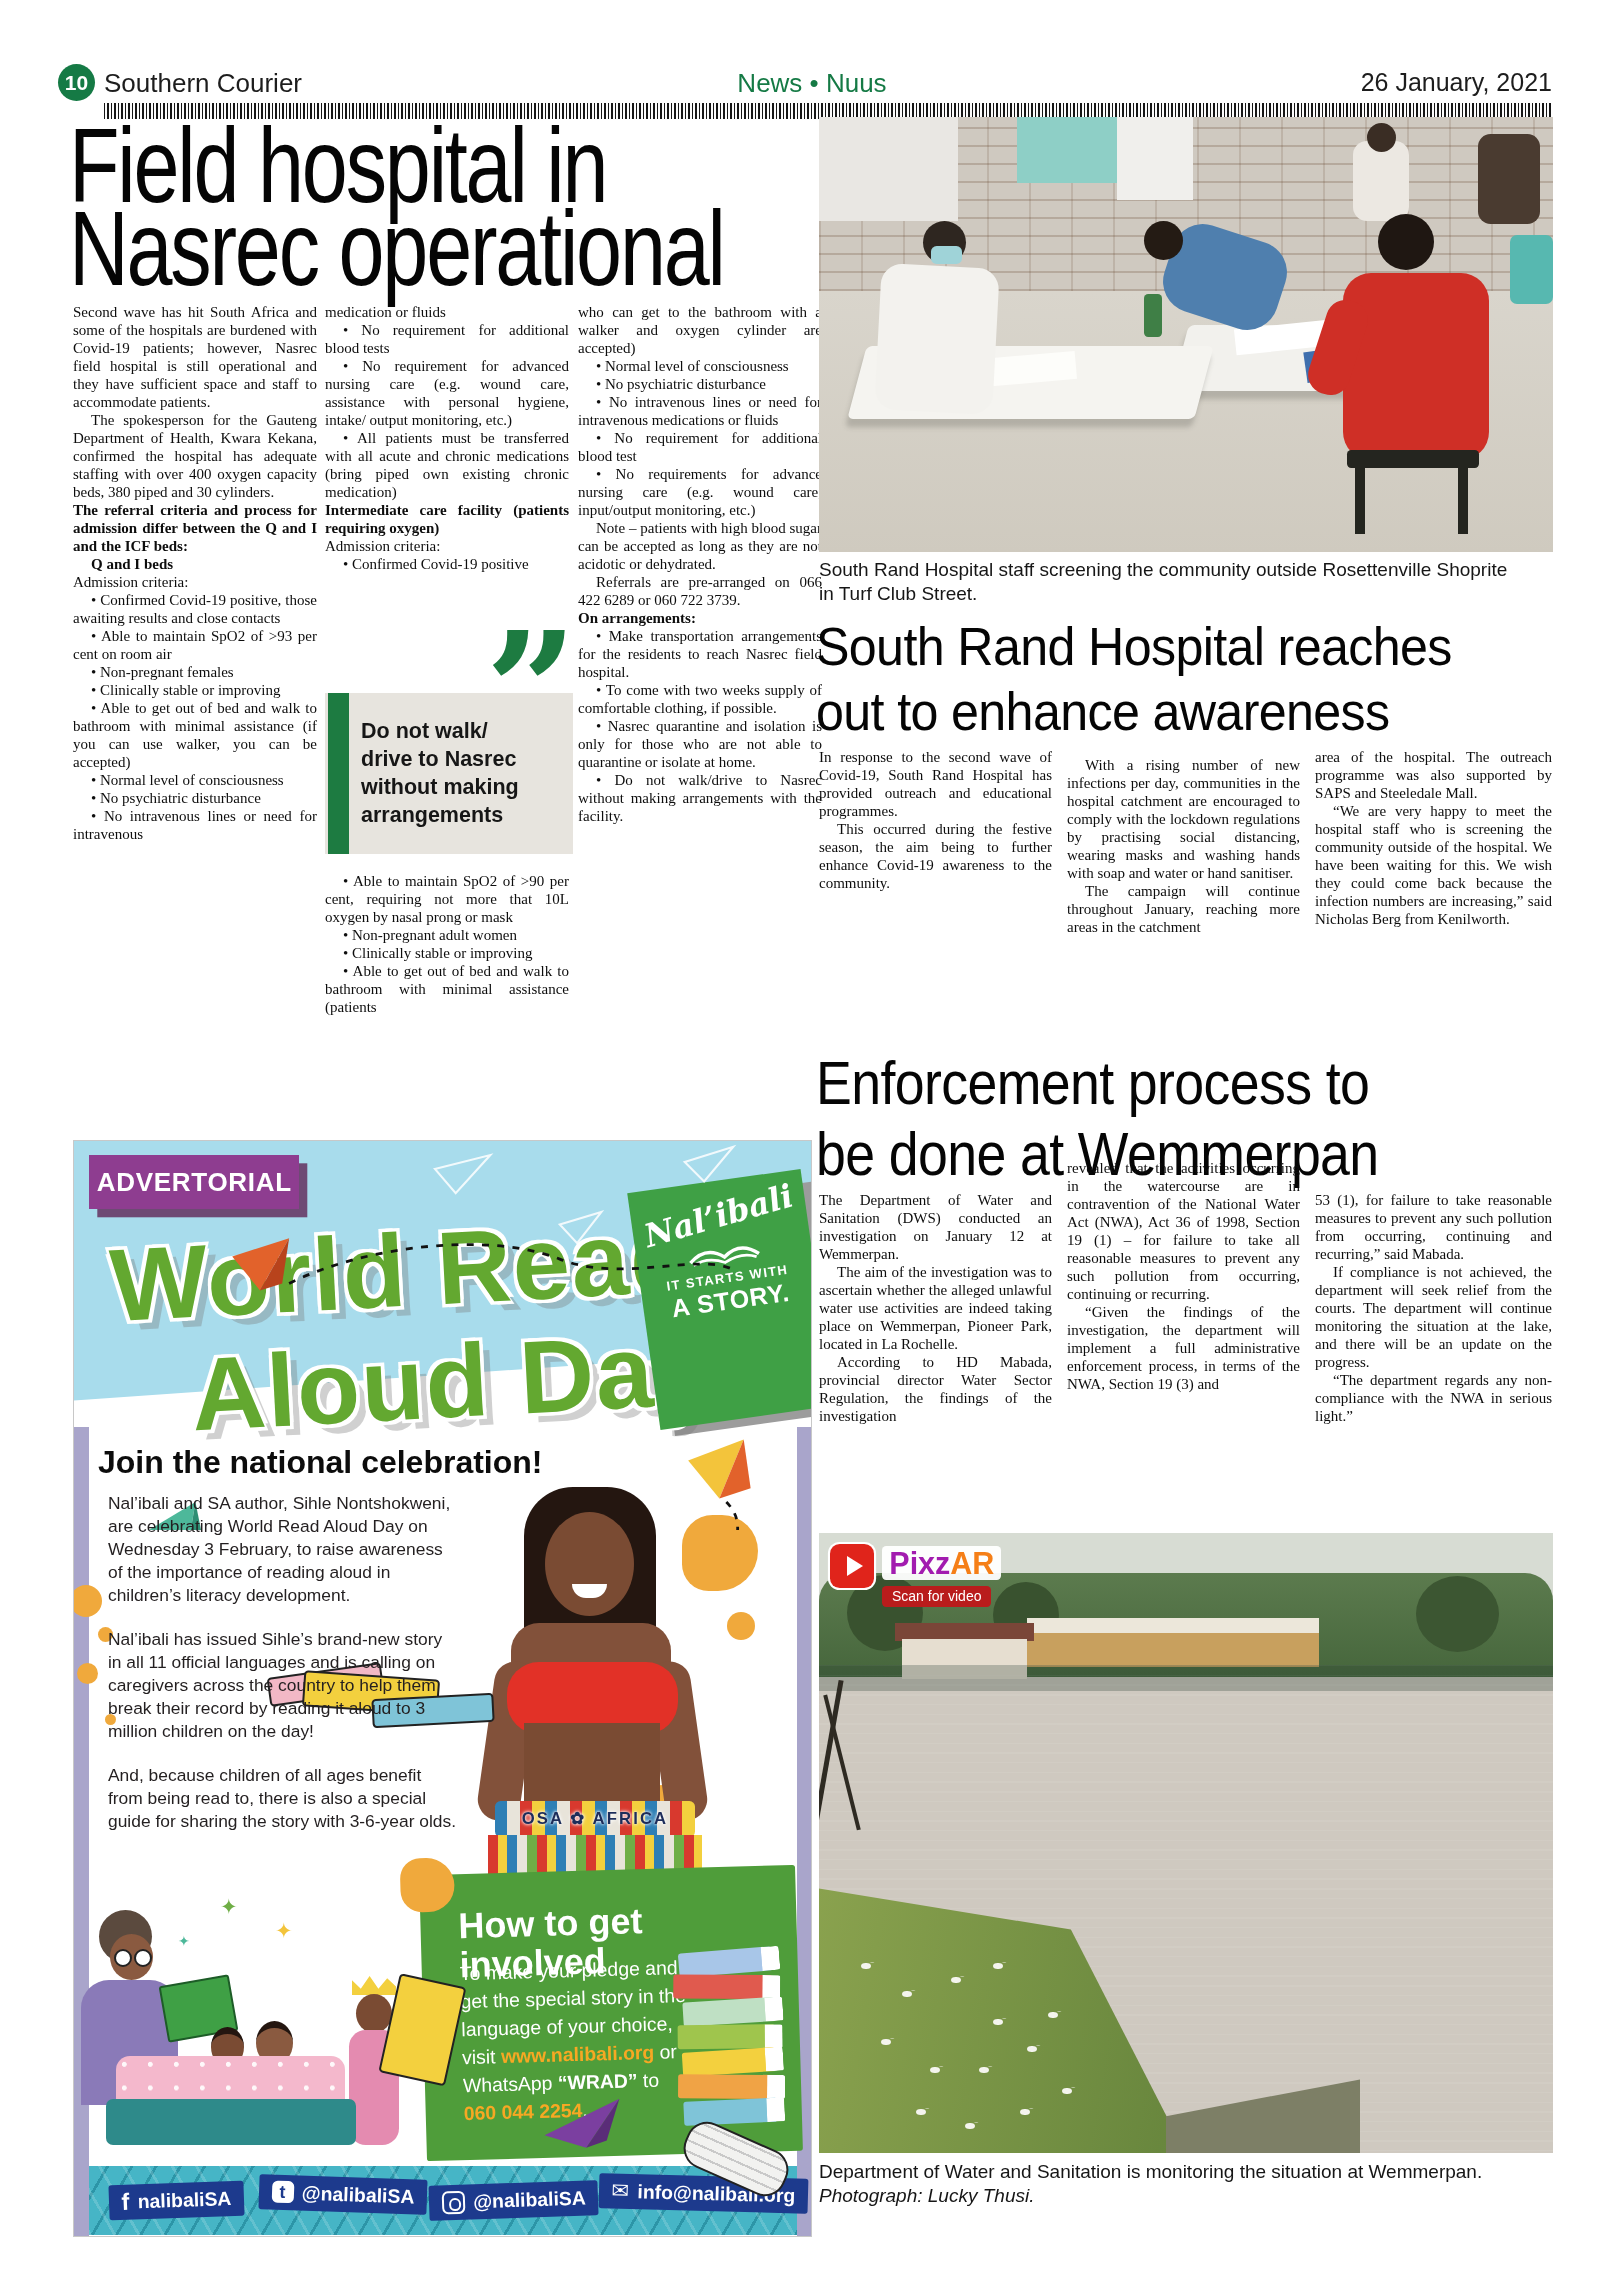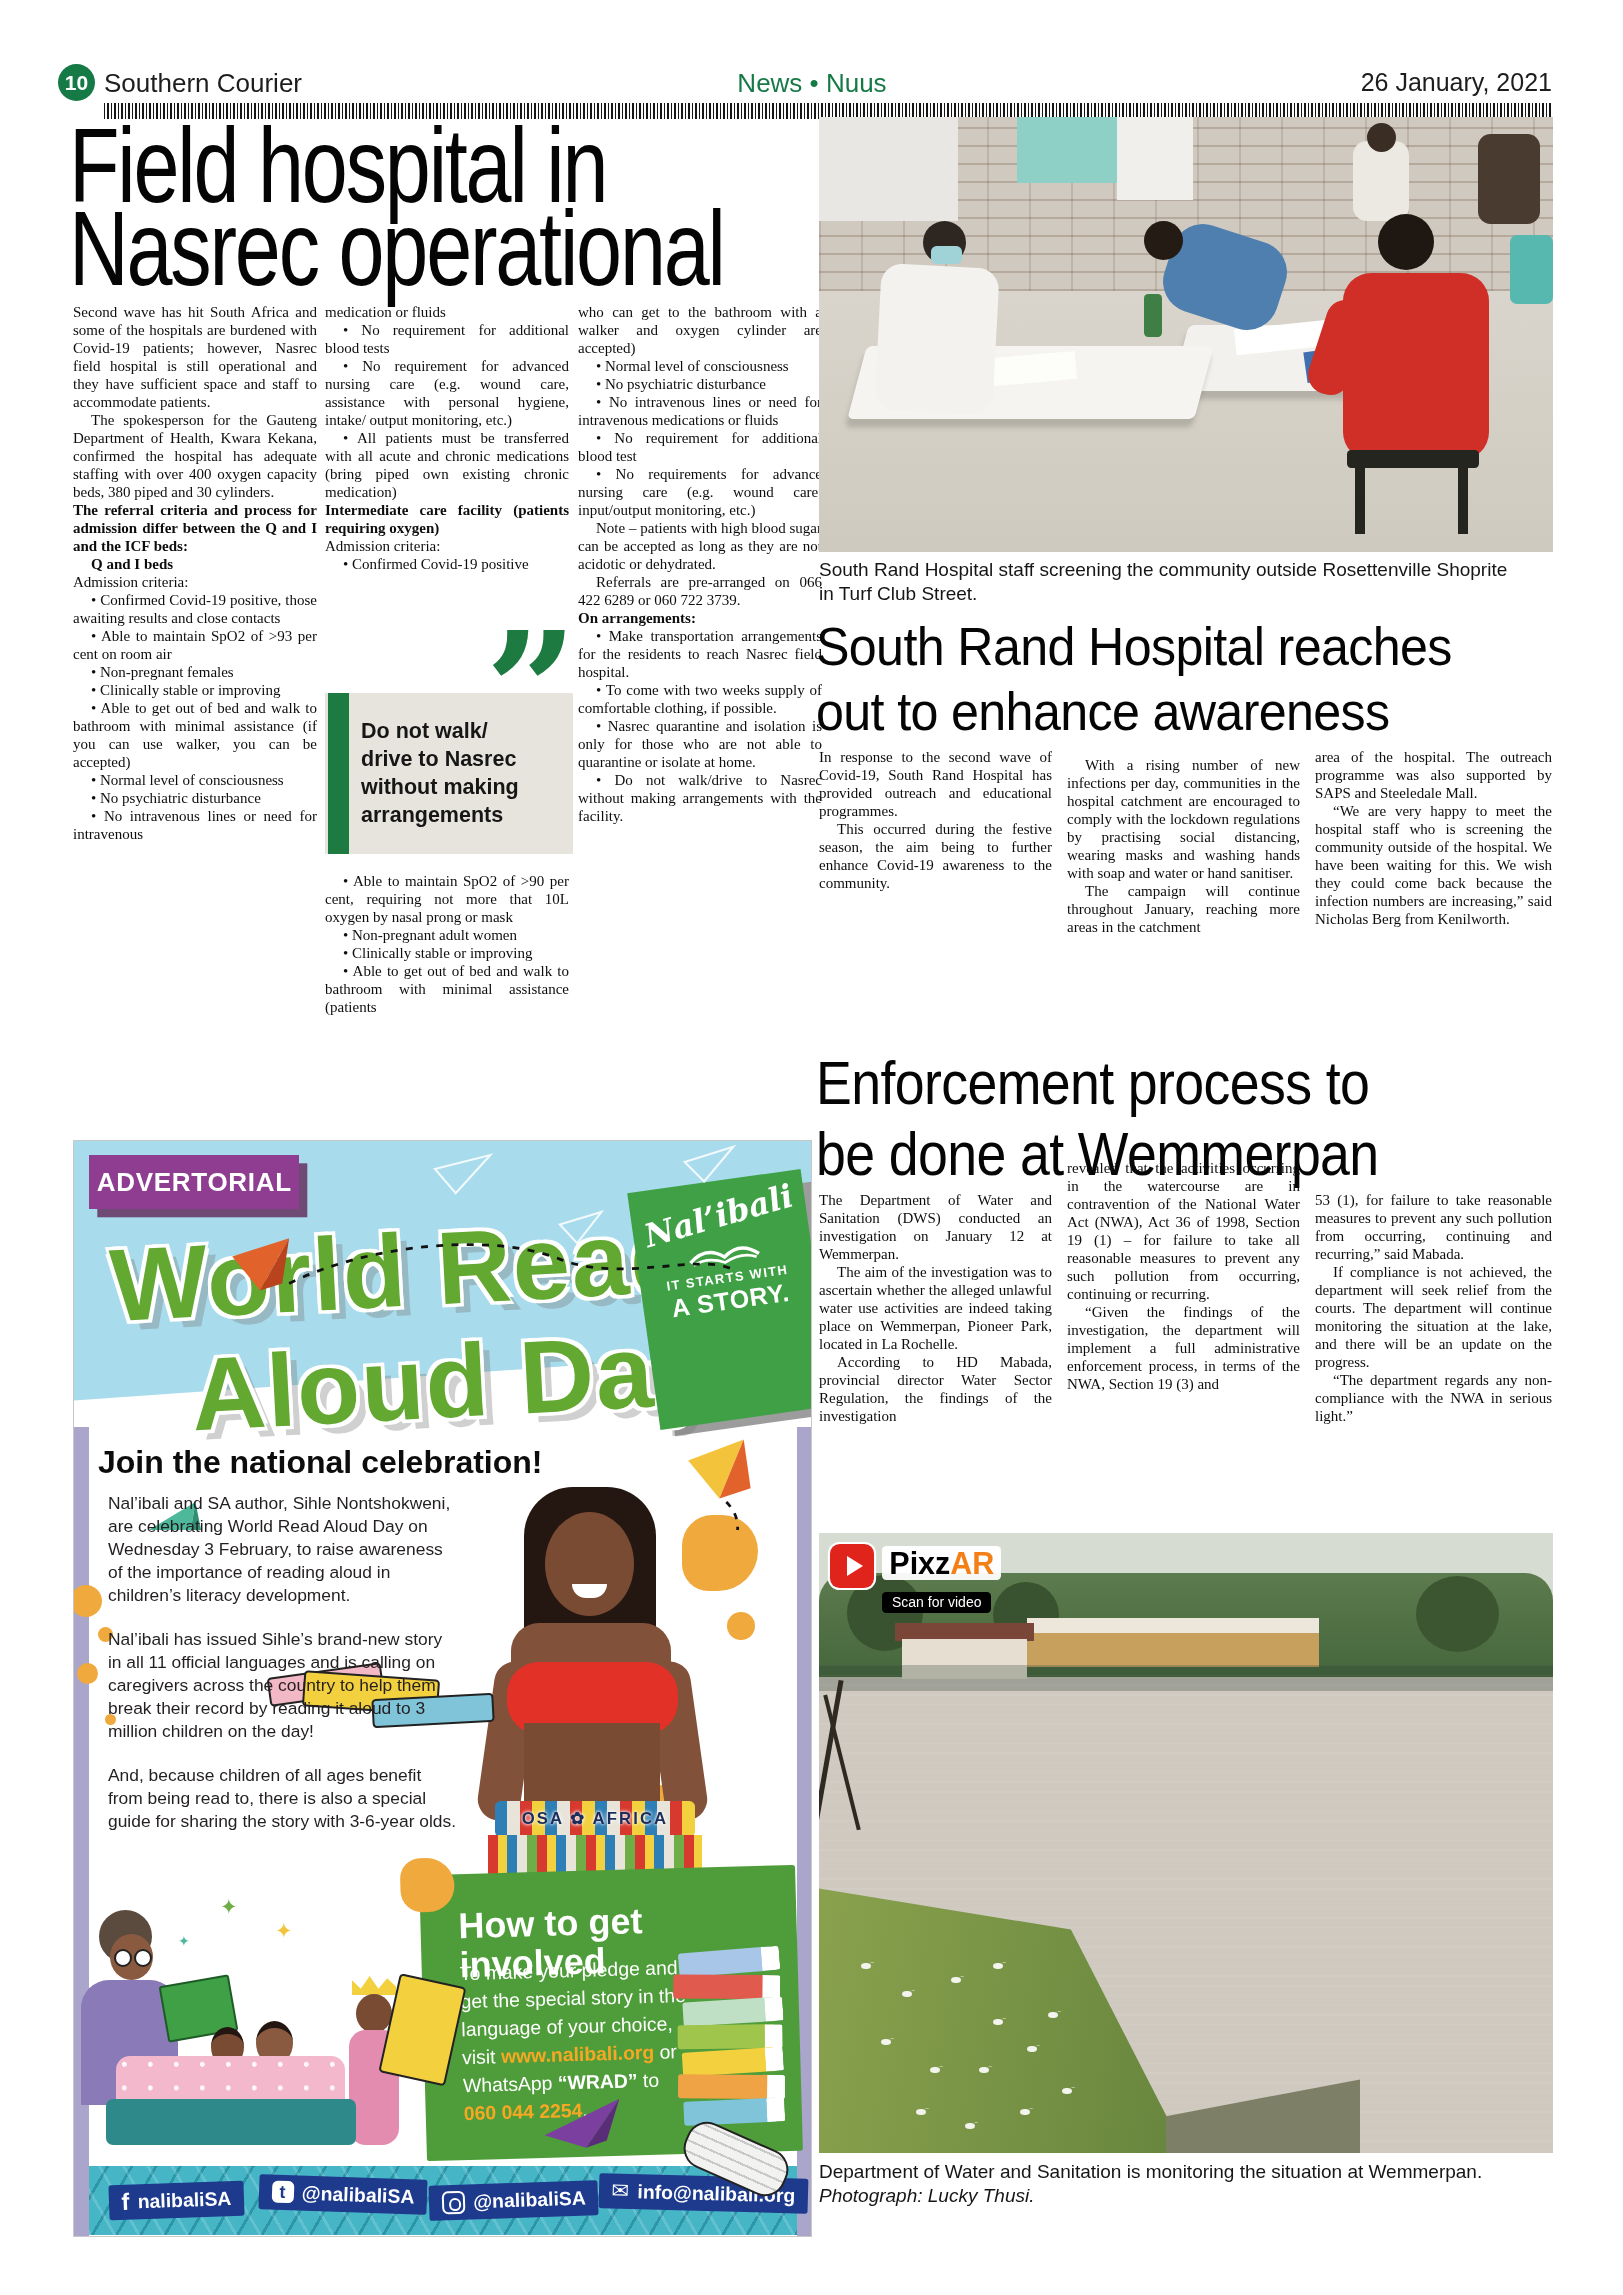--- a/index.html
+++ b/index.html
@@ -52,22 +52,22 @@
   #photo1{left:819px;top:117px;width:734px;height:435px;}
   #photo2{left:819px;top:1533px;width:734px;height:620px;}
   .bird{position:absolute;width:9.7px;height:6.2px;background:#f4f4ee;border-radius:50%;
         box-shadow:6.2px -3.5px 0 -2.8px #f4f4ee;}
   
   #pixzar{left:830px;top:1544px;display:flex;gap:8.3px;align-items:flex-start;}
   #pz-play{width:44px;height:44px;background:#e0241b;border-radius:9.7px;position:relative;box-shadow:0 0 0 2.1px #fff;}
   #pz-play:after{content:"";position:absolute;left:16.7px;top:11.8px;border-left:16.7px solid #fff;
     border-top:10.4px solid transparent;border-bottom:10.4px solid transparent;}
   #pz-panel{background:rgba(255,255,255,.95);border-radius:4.2px;padding:0 7px;font:bold 30.5px/39px "Liberation Sans",sans-serif;}
-  #pz-pixz{color:#000000;} #pz-ar{color:#f57f17;}
-  #pz-sub{margin-top:9px;background:#000000;color:#fff;border-radius:4.2px;display:inline-block;
+  #pz-pixz{color:#a21caf;} #pz-ar{color:#f57f17;}
+  #pz-sub{margin-top:3px;background:#b91c1c;color:#fff;border-radius:4.2px;display:inline-block;
     padding:1.4px 9.7px;font:14px/18px "Liberation Sans",sans-serif;}
   
   #ad{left:73px;top:1140px;width:737px;height:1095px;background:#fff;overflow:hidden;
       border:0.7px solid #c8c8c8;font-family:"Liberation Sans",sans-serif;}
   #ad-sky{position:absolute;left:0;top:0;width:100%;height:292px;background:#a8dcec;}
   #ad-slant-sh{position:absolute;left:-28px;top:244px;width:819px;height:118px;background:#b9b9b9;transform:rotate(-4deg);}
   #ad-slant{position:absolute;left:-28px;top:233px;width:819px;height:132px;background:#fff;transform:rotate(-4deg);}
   #ad-strip-l{position:absolute;left:0;top:286px;width:15.3px;height:809px;background:#a9a5cb;}
   #ad-strip-r{position:absolute;right:0;top:286px;width:14px;height:809px;background:#a9a5cb;}
   #ad-badge{position:absolute;left:15.3px;top:14px;width:210px;height:54px;background:#8e3d90;

